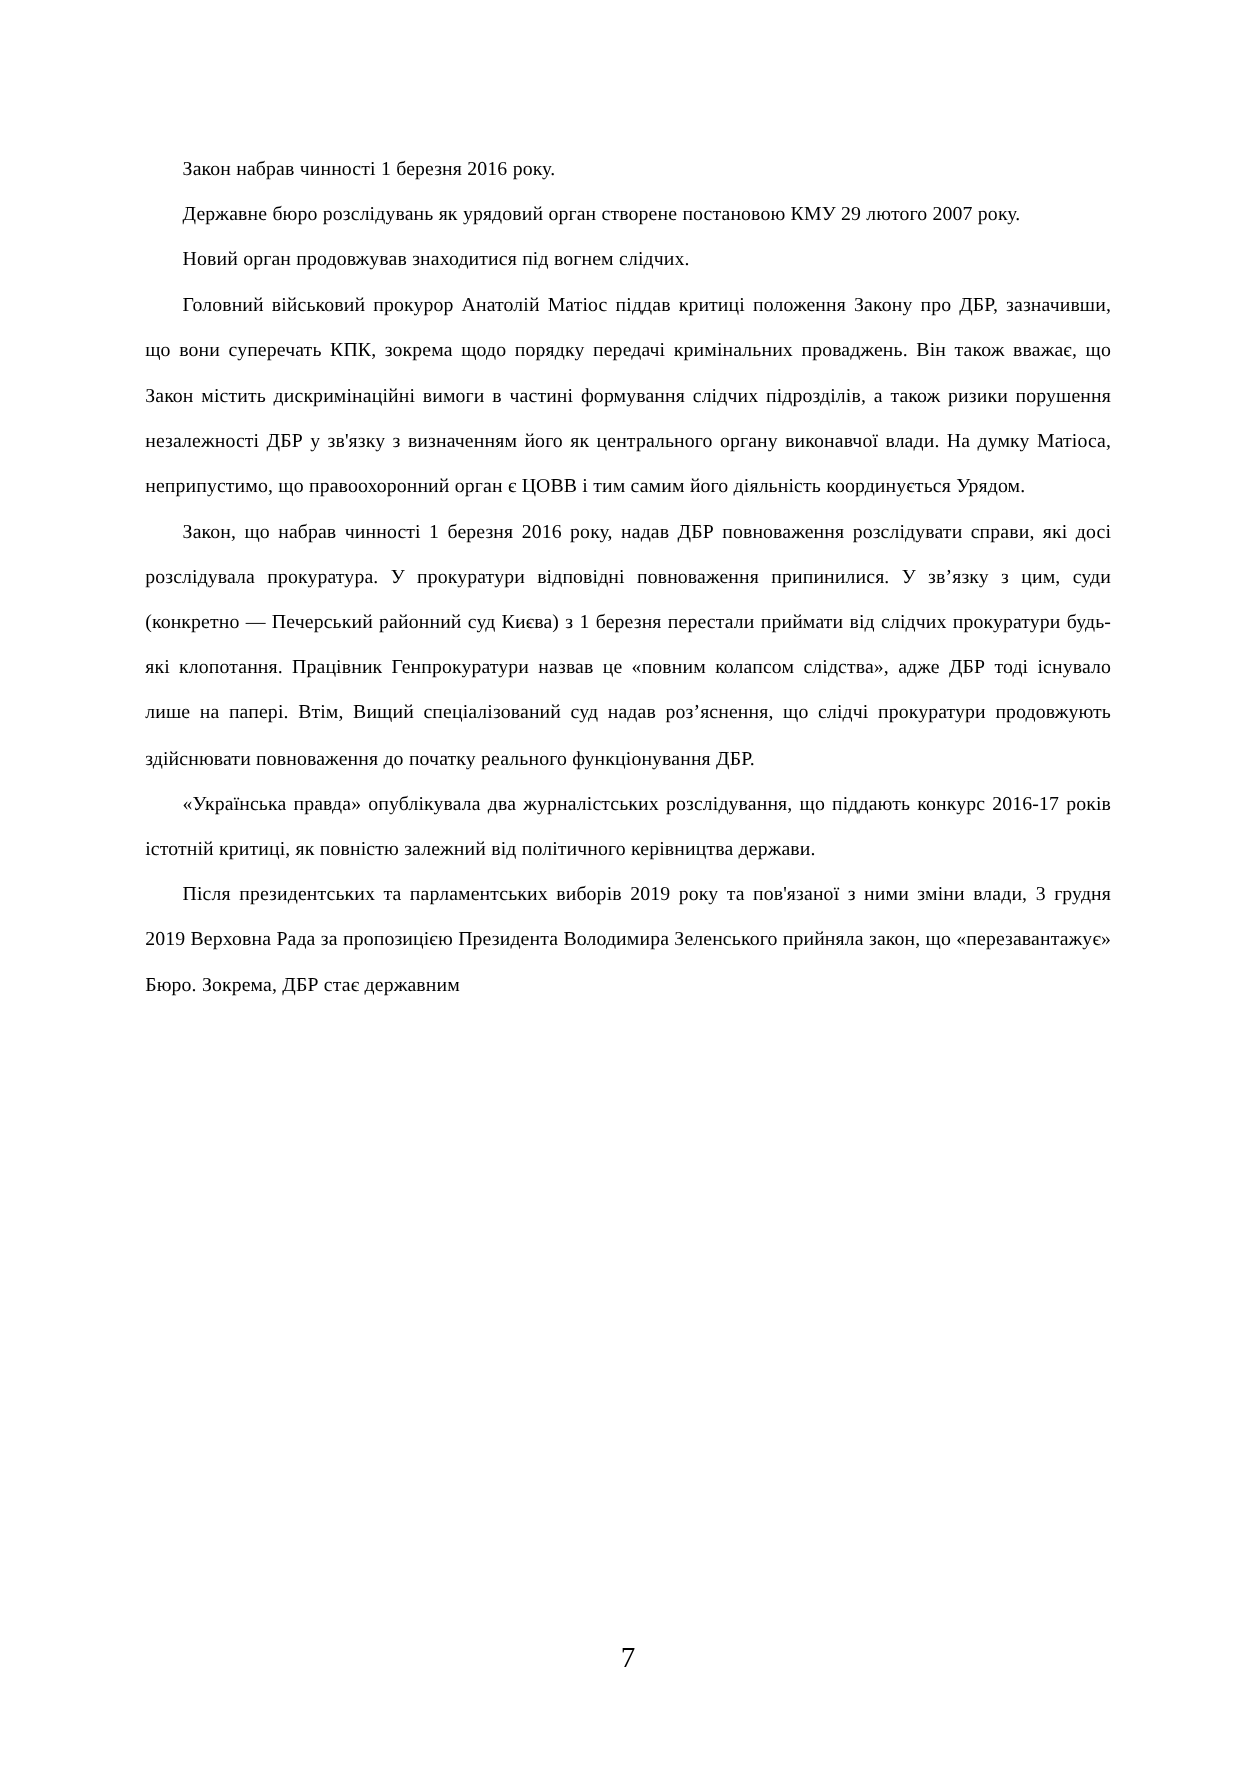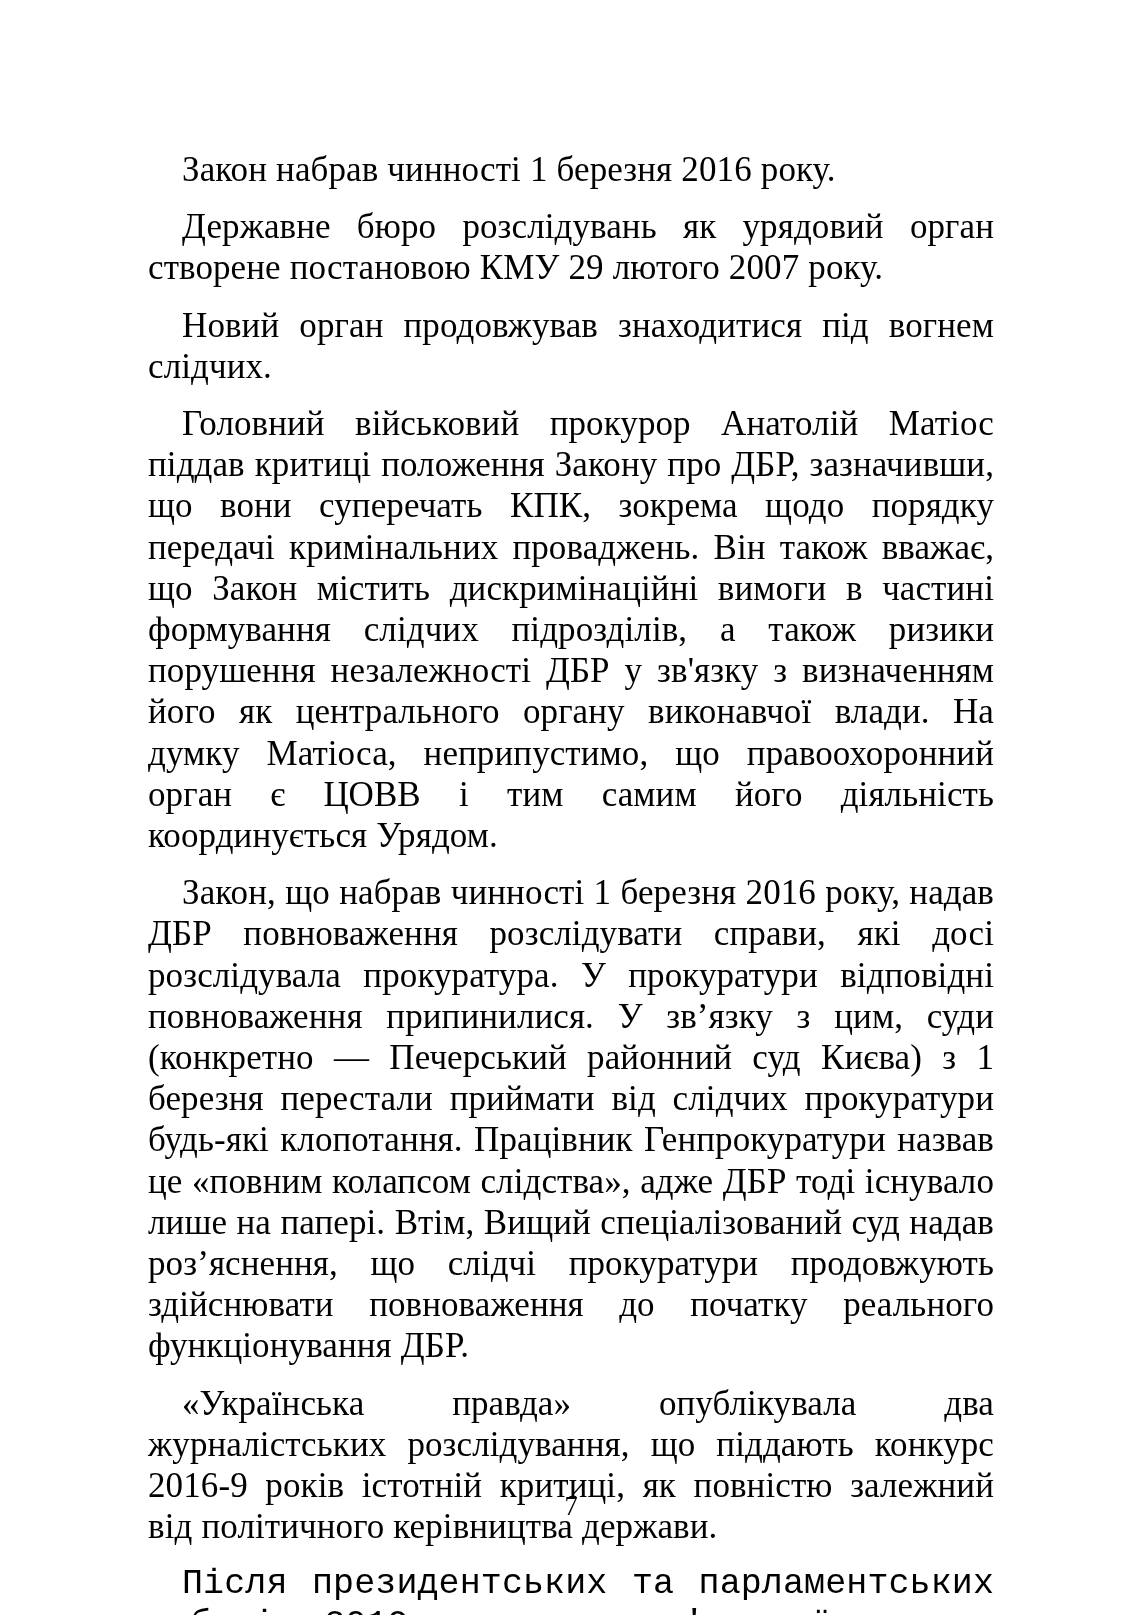--- a/index.html
+++ b/index.html
@@ -19,34 +19,33 @@
     box-sizing: border-box;
     overflow: hidden;
   }
   .text-column {
     position: absolute;
     left: 132px;
     top: 133px;
     width: 878px;
   }
   p.para {
-    margin: 16px;
+    margin: 0;
     text-indent: 34px;
     text-align: justify;
     text-justify: inter-word;
-    font-size: 35px;
+    font-size: 18px;
     line-height: 41.2px;
     letter-spacing: 0.1px;
     word-spacing: 0.2px;
     hyphens: none;
     -webkit-hyphens: none;
   }
   p.para:last-of-type {
     text-align-last: left;
-    font-family: Liberation Mono, monospace;
   }
   .page-number {
     position: absolute;
     left: 0;
     right: 0;
     top: 1490px;
     text-align: center;
     font-size: 26.5px;
     line-height: 32px;
   }
@@ -55,19 +54,19 @@
 <body>
 
 <div class="page">
 
   <div class="text-column">
     <p class="para">Закон набрав чинності 1 березня 2016 року.</p>
     <p class="para">Державне бюро розслідувань як урядовий орган створене постановою КМУ 29 лютого 2007 року.</p>
     <p class="para">Новий орган продовжував знаходитися під вогнем слідчих.</p>
     <p class="para">Головний військовий прокурор Анатолій Матіос піддав критиці положення Закону про ДБР, зазначивши, що вони суперечать КПК, зокрема щодо порядку передачі кримінальних проваджень. Він також вважає, що Закон містить дискримінаційні вимоги в частині формування слідчих підрозділів, а також ризики порушення незалежності ДБР у зв'язку з визначенням його як центрального органу виконавчої влади. На думку Матіоса, неприпустимо, що правоохоронний орган є ЦОВВ і тим самим його діяльність координується Урядом.</p>
     <p class="para">Закон, що набрав чинності 1 березня 2016 року, надав ДБР повноваження розслідувати справи, які досі розслідувала прокуратура. У прокуратури відповідні повноваження припинилися. У зв’язку з цим, суди (конкретно — Печерський районний суд Києва) з 1 березня перестали приймати від слідчих прокуратури будь-які клопотання. Працівник Генпрокуратури назвав це «повним колапсом слідства», адже ДБР тоді існувало лише на папері. Втім, Вищий спеціалізований суд надав роз’яснення, що слідчі прокуратури продовжують здійснювати повноваження до початку реального функціонування ДБР.</p>
-    <p class="para">«Українська правда» опублікувала два журналістських розслідування, що піддають конкурс 2016-9 років істотній критиці, як повністю залежний від політичного керівництва держави.</p>
+    <p class="para">«Українська правда» опублікувала два журналістських розслідування, що піддають конкурс 2016-17 років істотній критиці, як повністю залежний від політичного керівництва держави.</p>
     <p class="para">Після президентських та парламентських виборів 2019 року та пов'язаної з ними зміни влади, 3 грудня 2019 Верховна Рада за пропозицією Президента Володимира Зеленського прийняла закон, що «перезавантажує» Бюро. Зокрема, ДБР стає державним</p>
   </div>
 
   <div class="page-number">7</div>
 
 </div>
 
 </body></html>

